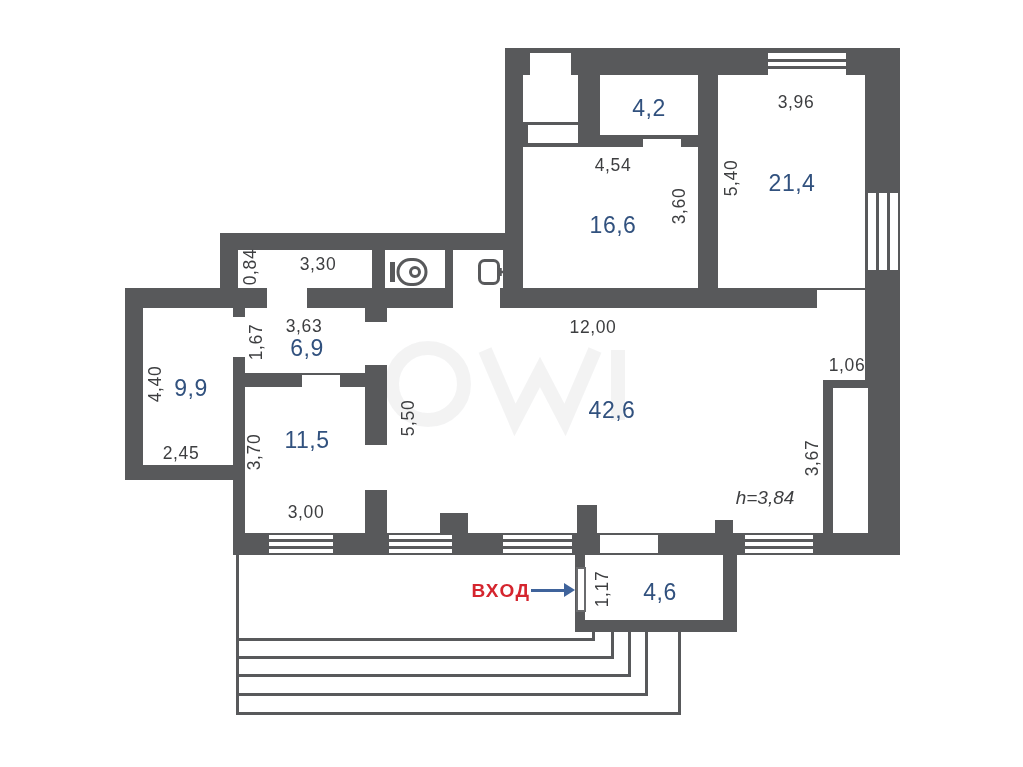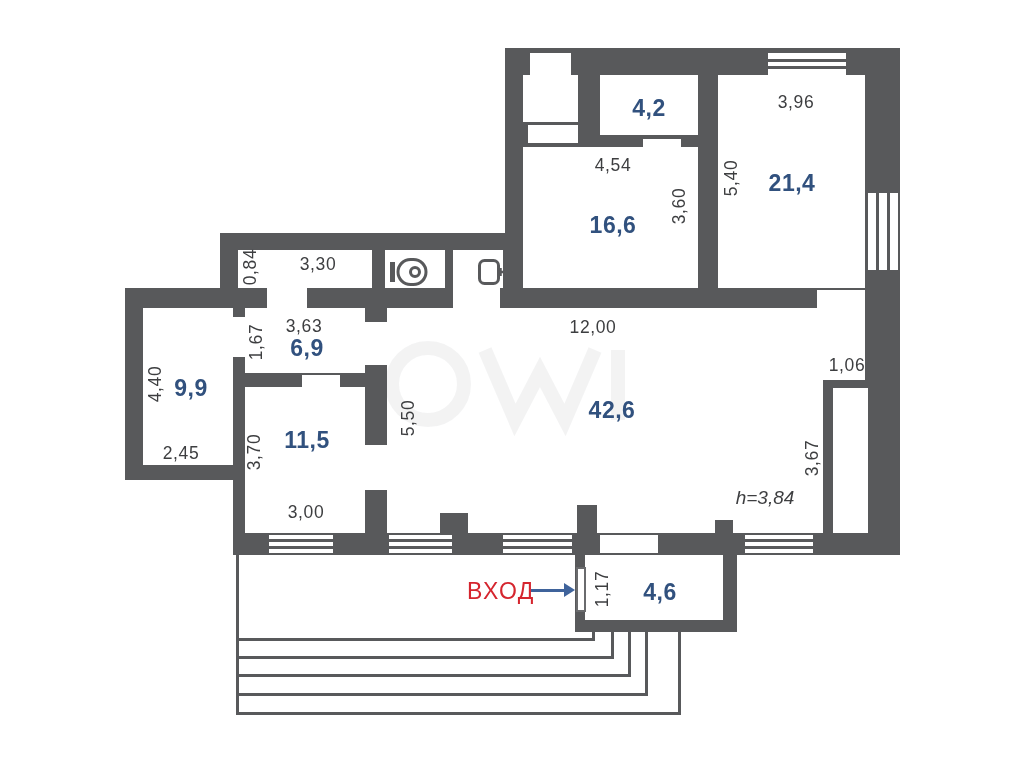--- a/index.html
+++ b/index.html
@@ -7,25 +7,25 @@
         font-family:"Liberation Sans",sans-serif}
   .w{position:absolute;background:#58595b}
   .o{position:absolute;background:#fff}
   .stripe{position:absolute;background:#58595b}
   .thin{position:absolute;background:#58595b}
   .doorleaf{position:absolute;background:#fff;border:2px solid #6a6b6d;box-sizing:border-box}
   .dim{position:absolute;transform:translate(-50%,-50%);color:#3d3e40;font-size:17.5px;
        letter-spacing:.6px;white-space:nowrap}
   .dim.v{transform:translate(-50%,-50%) rotate(-90deg)}
   .area{position:absolute;transform:translate(-50%,-50%);color:#31517e;font-size:23px;
-        font-weight:bold;letter-spacing:.5px;white-space:nowrap}
+        font-weight:normal;letter-spacing:.5px;white-space:nowrap}
   .hnote{position:absolute;transform:translate(-50%,-50%);color:#3d3e40;font-size:19px;
          font-style:italic;white-space:nowrap}
-  .entr{position:absolute;transform:translate(-50%,-50%);color:#d5252e;font-weight:normal;
-        font-size:23px;letter-spacing:1.5px;white-space:nowrap}
+  .entr{position:absolute;transform:translate(-50%,-50%);color:#d5252e;font-weight:bold;
+        font-size:19px;letter-spacing:1.5px;white-space:nowrap}
   .arrow-line{position:absolute;height:3px;background:#3f639b}
   .arrow-head{position:absolute;width:0;height:0;border-left:11px solid #3f639b;
               border-top:7px solid transparent;border-bottom:7px solid transparent}
   .wm{position:absolute;opacity:.10}
   svg{display:block}
 </style>
 </head>
 <body>
 
 <div class="plan">

